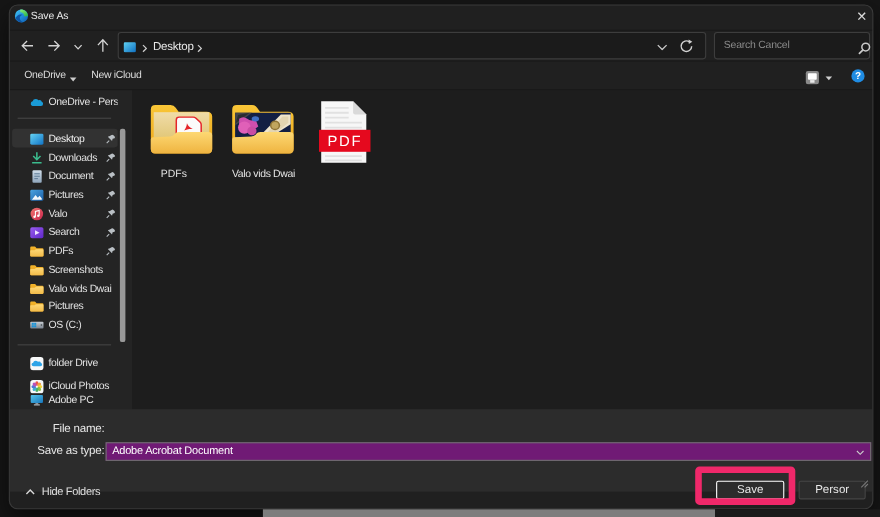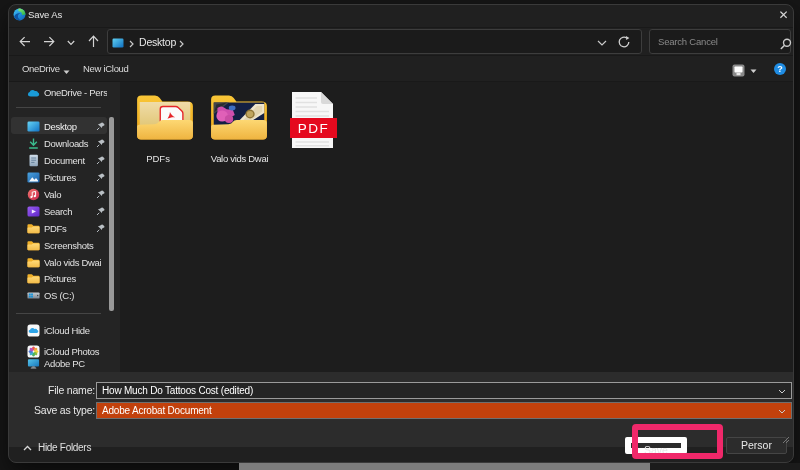--- a/index.html
+++ b/index.html
@@ -39,26 +39,26 @@
   .pin { position:absolute; width:9px; height:9px; left:87px; }
   #sbscroll { position:absolute; left:100px; top:39px; width:5px; height:194px; background:#9a9a9a; border-radius:2px; }
   .ssep { position:absolute; left:7px; width:85px; height:1px; background:#454545; }
 
   
   #footer { position:absolute; left:0; top:367px; width:100%; height:75px; background:#2c2c2c; }
   .flabel { position:absolute; font-size:10.5px; color:#e8e8e8; text-align:right; width:80px; left:6px; letter-spacing:-0.2px; }
   .fbox { position:absolute; left:87px; width:696px; height:17px; font-size:10px; color:#ffffff;
     line-height:15px; padding-left:5px; letter-spacing:-0.2px; }
   #fname { top:10px; background:#242424; border:1px solid #9a9a9a; }
-  #ftype { top:30px; background:#c2410c; border:1px solid #6f6f6f; }
+  #ftype { top:30px; background:#701a75; border:1px solid #6f6f6f; }
   .combo-chev { position:absolute; right:5px; top:6px; }
   #hidefolders { position:absolute; left:14px; top:70px; font-size:10px; color:#e0e0e0; letter-spacing:-0.3px; }
   .btn { position:absolute; top:65px; height:17px; font-size:10.5px; color:#e8e8e8; text-align:center;
     line-height:15px; background:#2c2c2c; }
-  #savebtn { left:616px; width:62px; border:6px solid #ffffff; border-radius:2px; }
+  #savebtn { left:642px; width:62px; border:1px solid #ffffff; border-radius:2px; }
   #cancelbtn { left:717px; width:61px; border:1px solid #454545; border-radius:2px; }
 
   #pinkrect { position:absolute; left:632px; top:424px; width:91px; height:35px;
     border:6px solid #f0286a; border-radius:4px; z-index:50; }
 </style>
 </head>
 <body>
 <div id="stage">
   <div id="bottomstrip"></div>
   <div id="bottomdark"></div>
@@ -325,21 +325,21 @@
           <circle cx="11.5" cy="6.5" r="0.8" fill="#3c4248"></circle>
         </svg>
         <span class="slbl">OS (C:)</span>
       </div>
     <div class="ssep" style="top:308px"></div>
     <div class="srow" style="top:317px">
         <svg class="sico" viewBox="0 0 13 13">
           <rect x="0.5" y="0.5" width="12" height="12" rx="2.6" fill="#f7f8f9"></rect>
           <path d="M3.6 8.9 Q1.7 8.9 1.7 7.3 Q1.7 5.9 3.1 5.7 Q3.5 3.9 5.4 3.9 Q6.8 3.9 7.5 4.9 Q7.9 4.7 8.5 4.7 Q9.9 4.7 10.2 6 Q11.3 6.3 11.3 7.6 Q11.3 8.9 9.7 8.9 Z" fill="#2da4e8"></path>
         </svg>
-        <span class="slbl">iCloud Hide</span>
+        <span class="slbl">folder Drive</span>
       </div>
     <div class="srow" style="top:338px">
         <svg class="sico" viewBox="0 0 13 13">
           <rect x="0.5" y="0.5" width="12" height="12" rx="2.6" fill="#f7f8f9"></rect>
           <g opacity="0.9">
             <ellipse cx="6.5" cy="3.6" rx="1.5" ry="2" fill="#e8423c"></ellipse>
             <ellipse cx="8.6" cy="4.5" rx="1.5" ry="2" transform="rotate(45 8.6 4.5)" fill="#f09a2e"></ellipse>
             <ellipse cx="9.4" cy="6.5" rx="2" ry="1.5" fill="#f5d22b"></ellipse>
             <ellipse cx="8.6" cy="8.5" rx="1.5" ry="2" transform="rotate(-45 8.6 8.5)" fill="#7db82d"></ellipse>
             <ellipse cx="6.5" cy="9.4" rx="1.5" ry="2" fill="#36a952"></ellipse>
@@ -447,23 +447,20 @@
       <g stroke="#e1e1e1" stroke-width="1.6">
         <line x1="5.5" y1="51" x2="39" y2="51"></line>
         <line x1="5.5" y1="54.8" x2="39" y2="54.8"></line>
       </g>
     </svg>
     <div class="abs" style="left:111px;top:148px;width:76px;text-align:center;font-size:9.5px;color:#e4e4e4">PDFs</div>
     <div class="abs" style="left:189px;top:148px;width:83px;text-align:center;font-size:9.5px;letter-spacing:-0.3px;color:#e4e4e4">Valo vids Dwai</div>
 
     <div id="footer">
       <div class="flabel" style="top:12px">File name:</div>
-      <div class="fbox" id="fname">How Much Do Tattoos Cost (edited)<svg class="combo-chev" width="8" height="5" viewBox="0 0 8 5">
-            <path d="M1 1 L4 4 L7 1" stroke="#cccccc" stroke-width="1" fill="none"></path>
-          </svg></div>
       <div class="flabel" style="top:32px">Save as type:</div>
       <div class="fbox" id="ftype">Adobe Acrobat Document<svg class="combo-chev" width="8" height="5" viewBox="0 0 8 5">
             <path d="M1 1 L4 4 L7 1" stroke="#cccccc" stroke-width="1" fill="none"></path>
           </svg></div>
       <div id="hidefolders">
         <svg style="vertical-align:middle;margin-right:6px" width="9" height="6" viewBox="0 0 9 6">
           <path d="M1 5 L4.5 1.5 L8 5" stroke="#d8d8d8" stroke-width="1.3" fill="none"></path>
         </svg>Hide Folders</div>
       <div class="btn" id="savebtn">Save</div>
       <div class="btn" id="cancelbtn">Persor</div>

